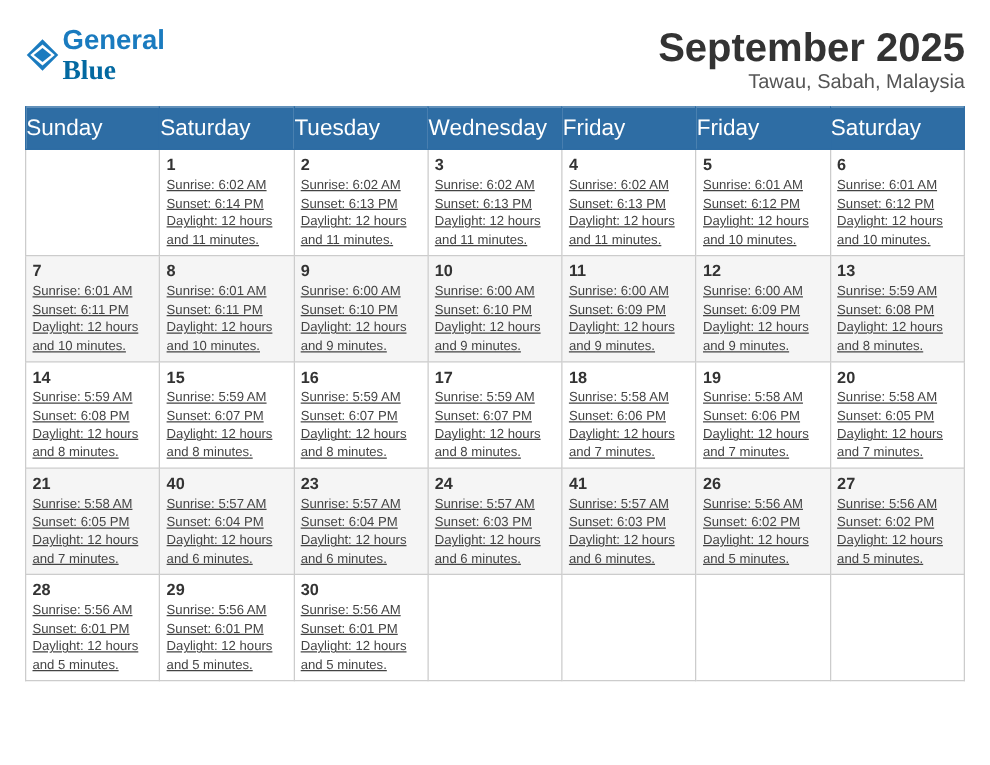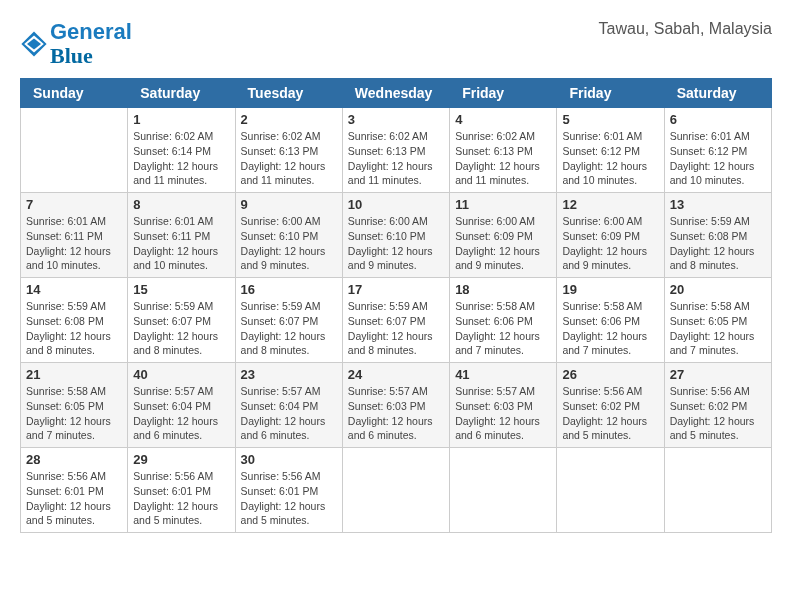--- a/index.html
+++ b/index.html
@@ -48,24 +48,24 @@
       color: #555;
     }
     table {
       width: 100%;
       border-collapse: collapse;
       font-size: 11px;
     }
     thead tr th {
       background-color: #2e6da4;
       color: #fff;
-      padding: 6px 12px;
+      padding: 6px 0;
       text-align: left;
-      font-size: 14px;
-      font-weight: bold;
+      font-size: 18px;
+      font-weight: normal;
       border: 1px solid #2e6da4;
     }
     tbody tr td {
       border: 1px solid #ccc;
       padding: 4px 5px;
       vertical-align: top;
       width: 14.28%;
       min-height: 80px;
       height: 85px;
     }
@@ -73,20 +73,21 @@
       font-weight: bold;
       font-size: 13px;
       color: #333;
       display: block;
       margin-bottom: 2px;
     }
     .day-info {
       color: #444;
       font-size: 10.5px;
       line-height: 1.4;
+      text-decoration: underline;
     }
     tbody tr:nth-child(odd) td {
       background-color: #fff;
     }
     tbody tr:nth-child(even) td {
       background-color: #f5f5f5;
     }
     .empty {
       background-color: #fff !important;
     }
@@ -102,20 +103,21 @@
       <polygon points="20,12 30,20 20,28 10,20" fill="#1a7bbf"></polygon>
     </svg>
     <div>
       <div class="logo-text">
         <span>General</span><br>
         <span style="color:#0369a1;font-family:Liberation Serif, serif;">Blue</span>
       </div>
     </div>
   </div>
   <div class="title-block">
+    <div class="month-title">September 2025</div>
     <div class="location">Tawau, Sabah, Malaysia</div>
   </div>
 </div>
 
 <table>
   <thead>
     <tr>
     <th>Sunday</th>
         <th>Saturday</th>
         <th>Tuesday</th>

